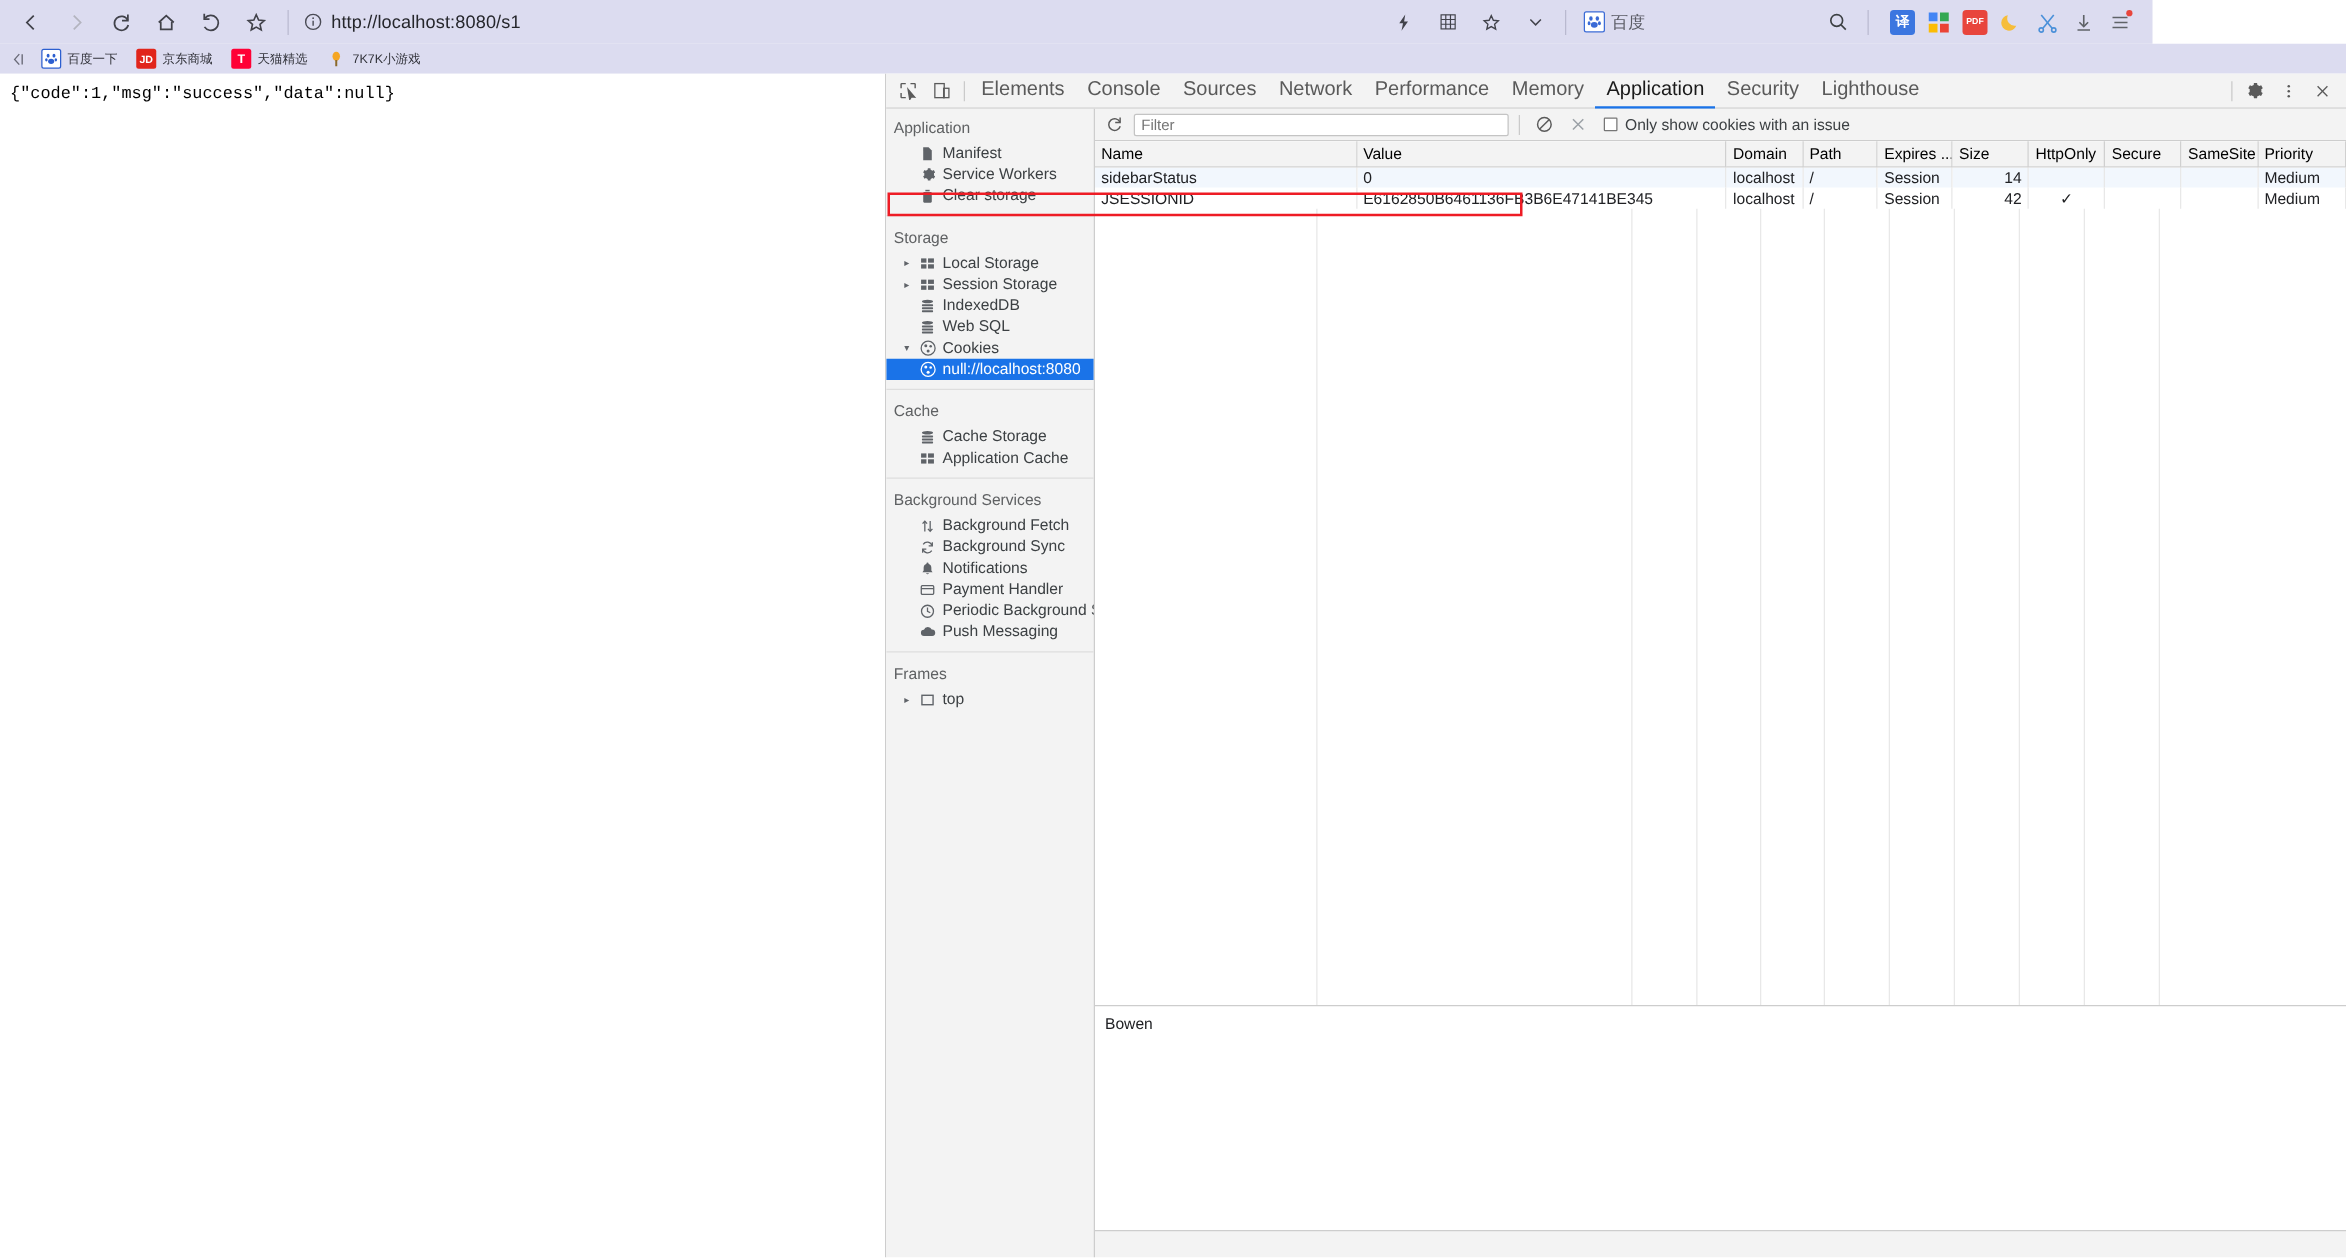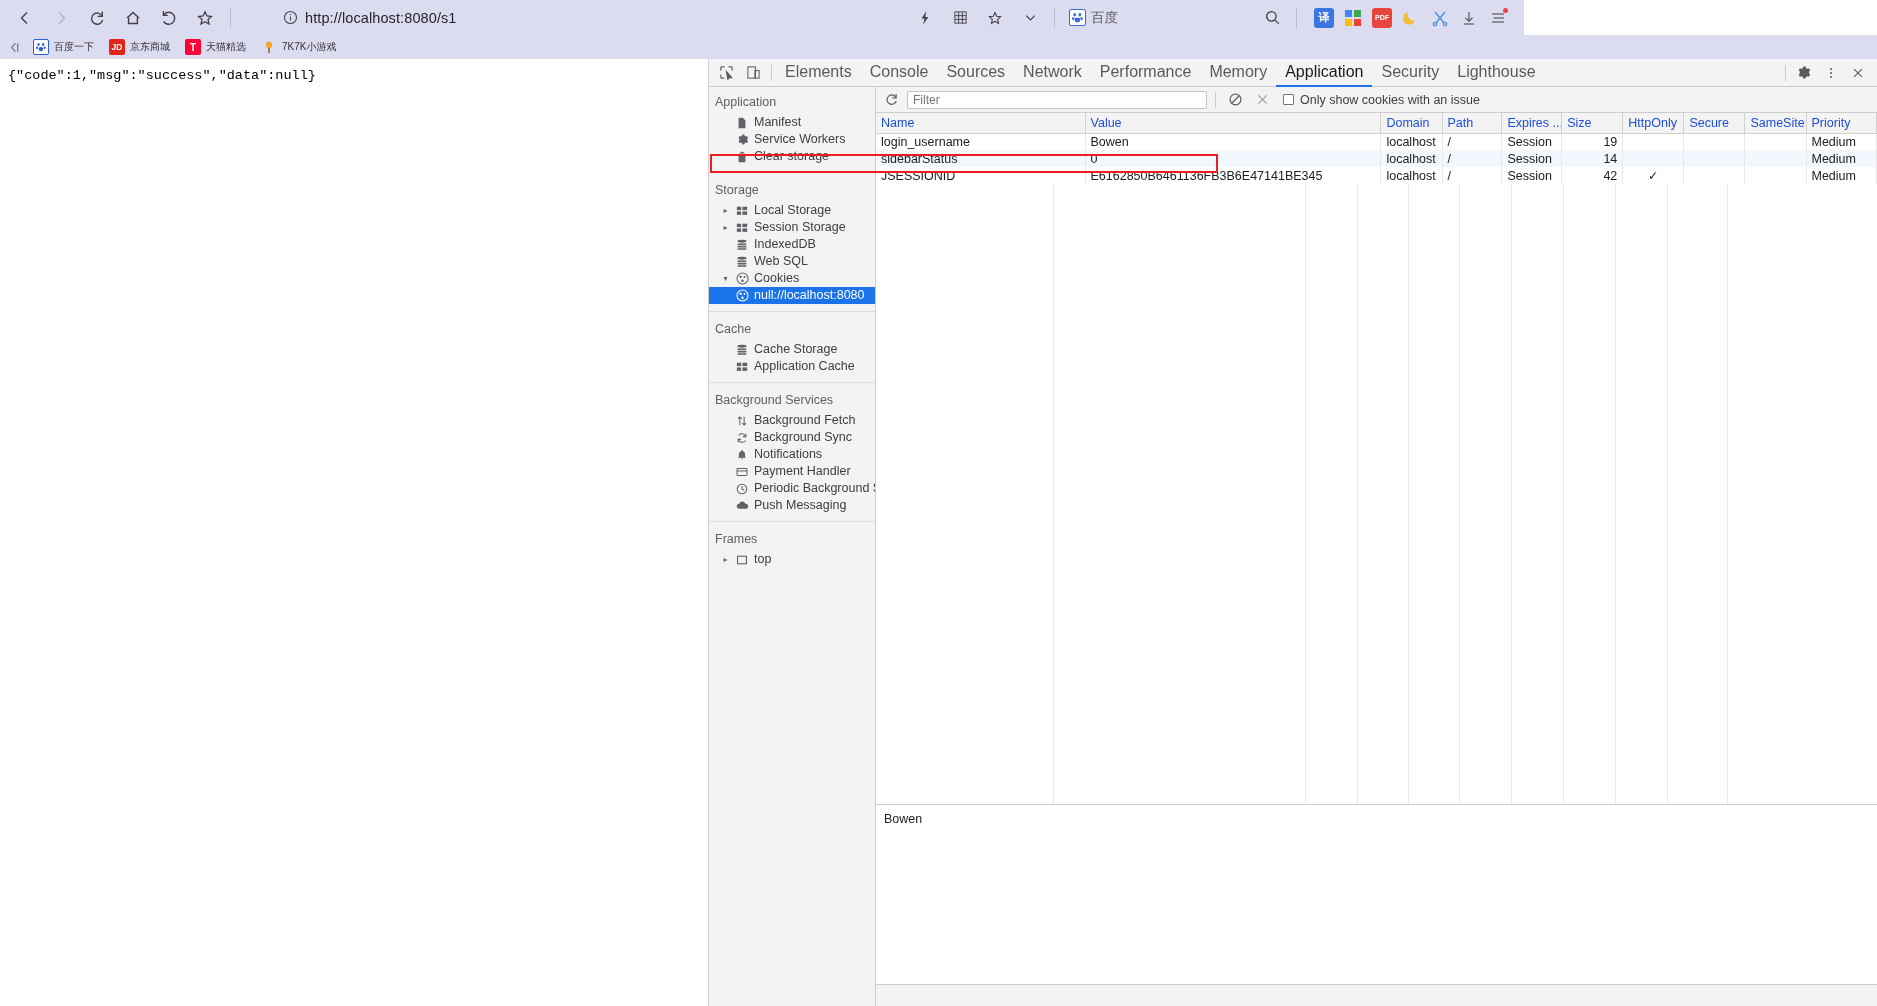--- a/index.html
+++ b/index.html
@@ -7,23 +7,23 @@
     margin: 0; padding: 0;
     width: 1877px; height: 1006px;
     overflow: hidden;
     background: #ffffff;
     font-family: "Liberation Sans", sans-serif;
   }
   .app { position: relative; width: 1877px; height: 1006px; }
 
   
   .browser-toolbar {
-    position: absolute; left: 0; top: 0; width: 1524px; height: 35px;
+    position: absolute; left: 0; top: 0; width: 1722px; height: 35px;
     background: #dcdcf0;
-    display: flex; align-items: center; gap: 40px;
+    display: flex; align-items: center;
   }
   .nav-btns { display: flex; align-items: center; padding-left: 8px; gap: 2px; }
   .icon-btn {
     width: 34px; height: 30px;
     display: flex; align-items: center; justify-content: center;
     color: #41424a;
   }
   .icon-btn.disabled { color: #b3b4bf; }
   .icon-btn svg { display: block; }
   .tb-sep { width: 1px; height: 20px; background: #b9b9cf; margin: 0 6px; }
@@ -157,21 +157,21 @@
   .ck-tb-sep { width: 1px; height: 16px; background: #cacaca; margin: 0 3px; }
   .ck-chk-wrap { display: flex; align-items: center; gap: 6px; margin-left: 5px; }
   .ck-chk {
     width: 11px; height: 11px; border: 1px solid #767676; background: #fff; border-radius: 1px;
   }
   .ck-chk-label { font-size: 12.5px; color: #3c4043; }
 
   .ck-table-wrap { flex: 1; min-height: 0; display: flex; flex-direction: column; background:#fff; }
   table.ck-table { border-collapse: collapse; width: 100%; table-layout: fixed; }
   table.ck-table th {
-    background: #f3f3f3; font-weight: normal; font-size: 12.5px; color: #1d4ed8;
+    background: #f3f3f3; font-weight: normal; font-size: 12.5px; color: #000000;
     text-align: left; height: 20px; padding: 0 5px;
     border-right: 1px solid #d0d0d0; border-bottom: 1px solid #d0d0d0;
     white-space: nowrap; overflow: hidden;
   }
   table.ck-table td {
     font-size: 12.5px; color: #202124; height: 17px; padding: 0 5px;
     border-right: 1px solid #e8e8e8;
     white-space: nowrap; overflow: hidden; text-overflow: clip;
   }
   table.ck-table tr.alt td { background: #f2f7fd; }
@@ -703,32 +703,20 @@
                 <th>Path</th>
                 <th>Expires ...</th>
                 <th>Size</th>
                 <th>HttpOnly</th>
                 <th>Secure</th>
                 <th>SameSite</th>
                 <th>Priority</th>
               </tr>
             </thead>
             <tbody>
-              <tr>
-                <td>login_username</td>
-                <td>Bowen</td>
-                <td>localhost</td>
-                <td>/</td>
-                <td>Session</td>
-                <td class="num">19</td>
-                <td class="ctr"></td>
-                <td class="ctr"></td>
-                <td></td>
-                <td>Medium</td>
-              </tr>
               <tr class="alt">
                 <td>sidebarStatus</td>
                 <td>0</td>
                 <td>localhost</td>
                 <td>/</td>
                 <td>Session</td>
                 <td class="num">14</td>
                 <td class="ctr"></td>
                 <td class="ctr"></td>
                 <td></td>

